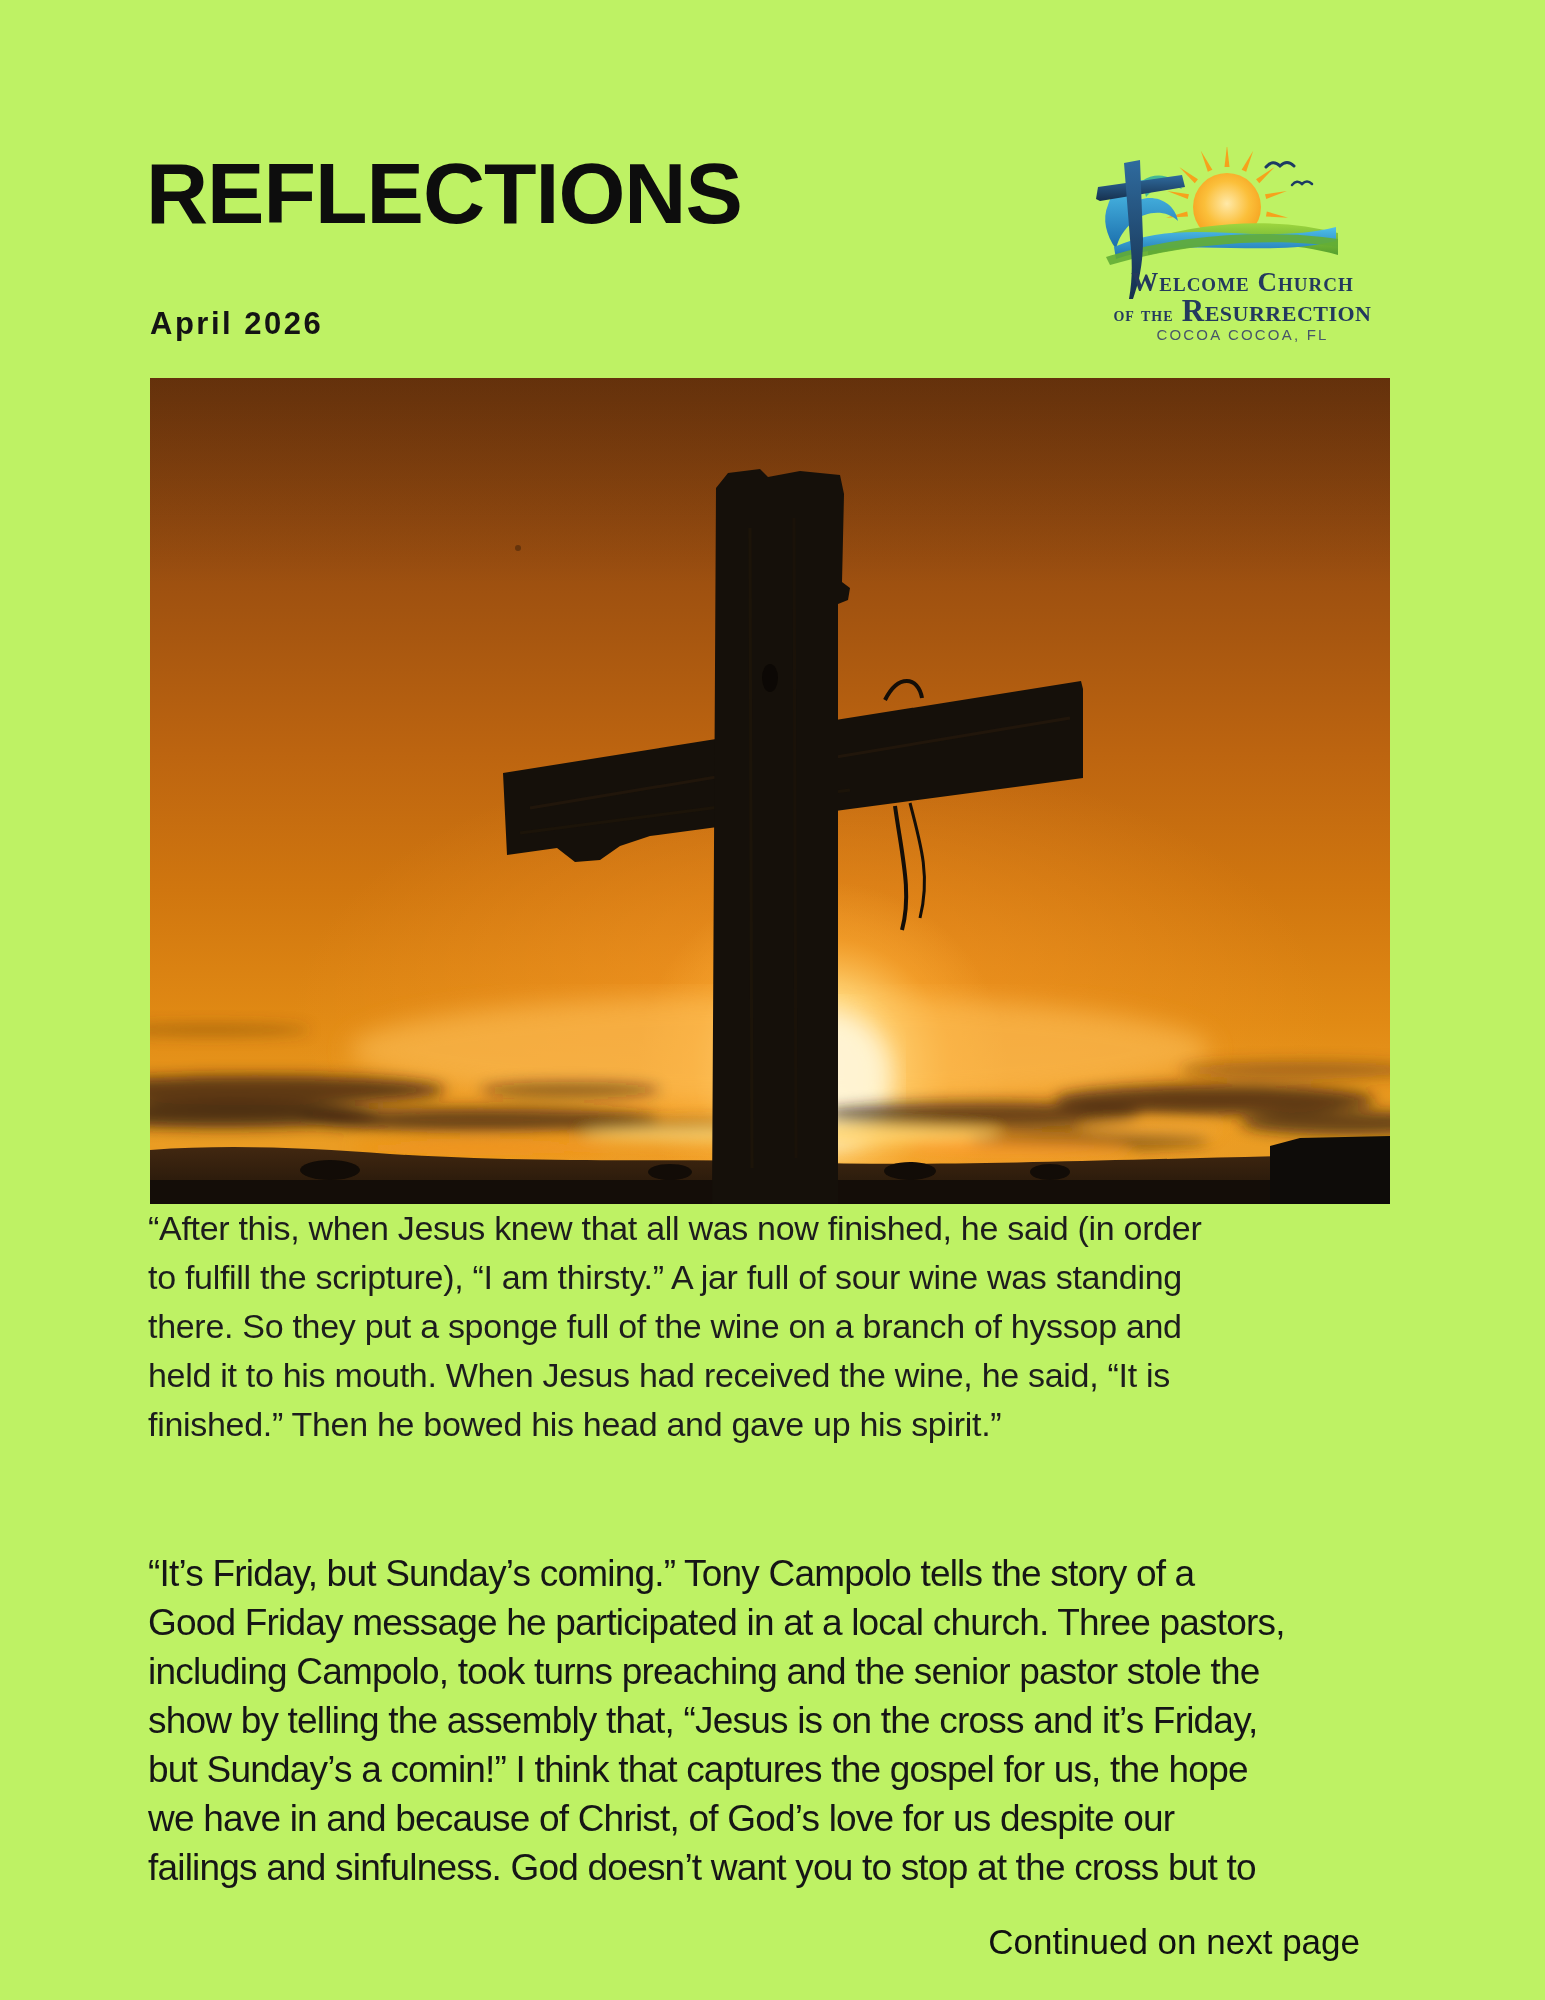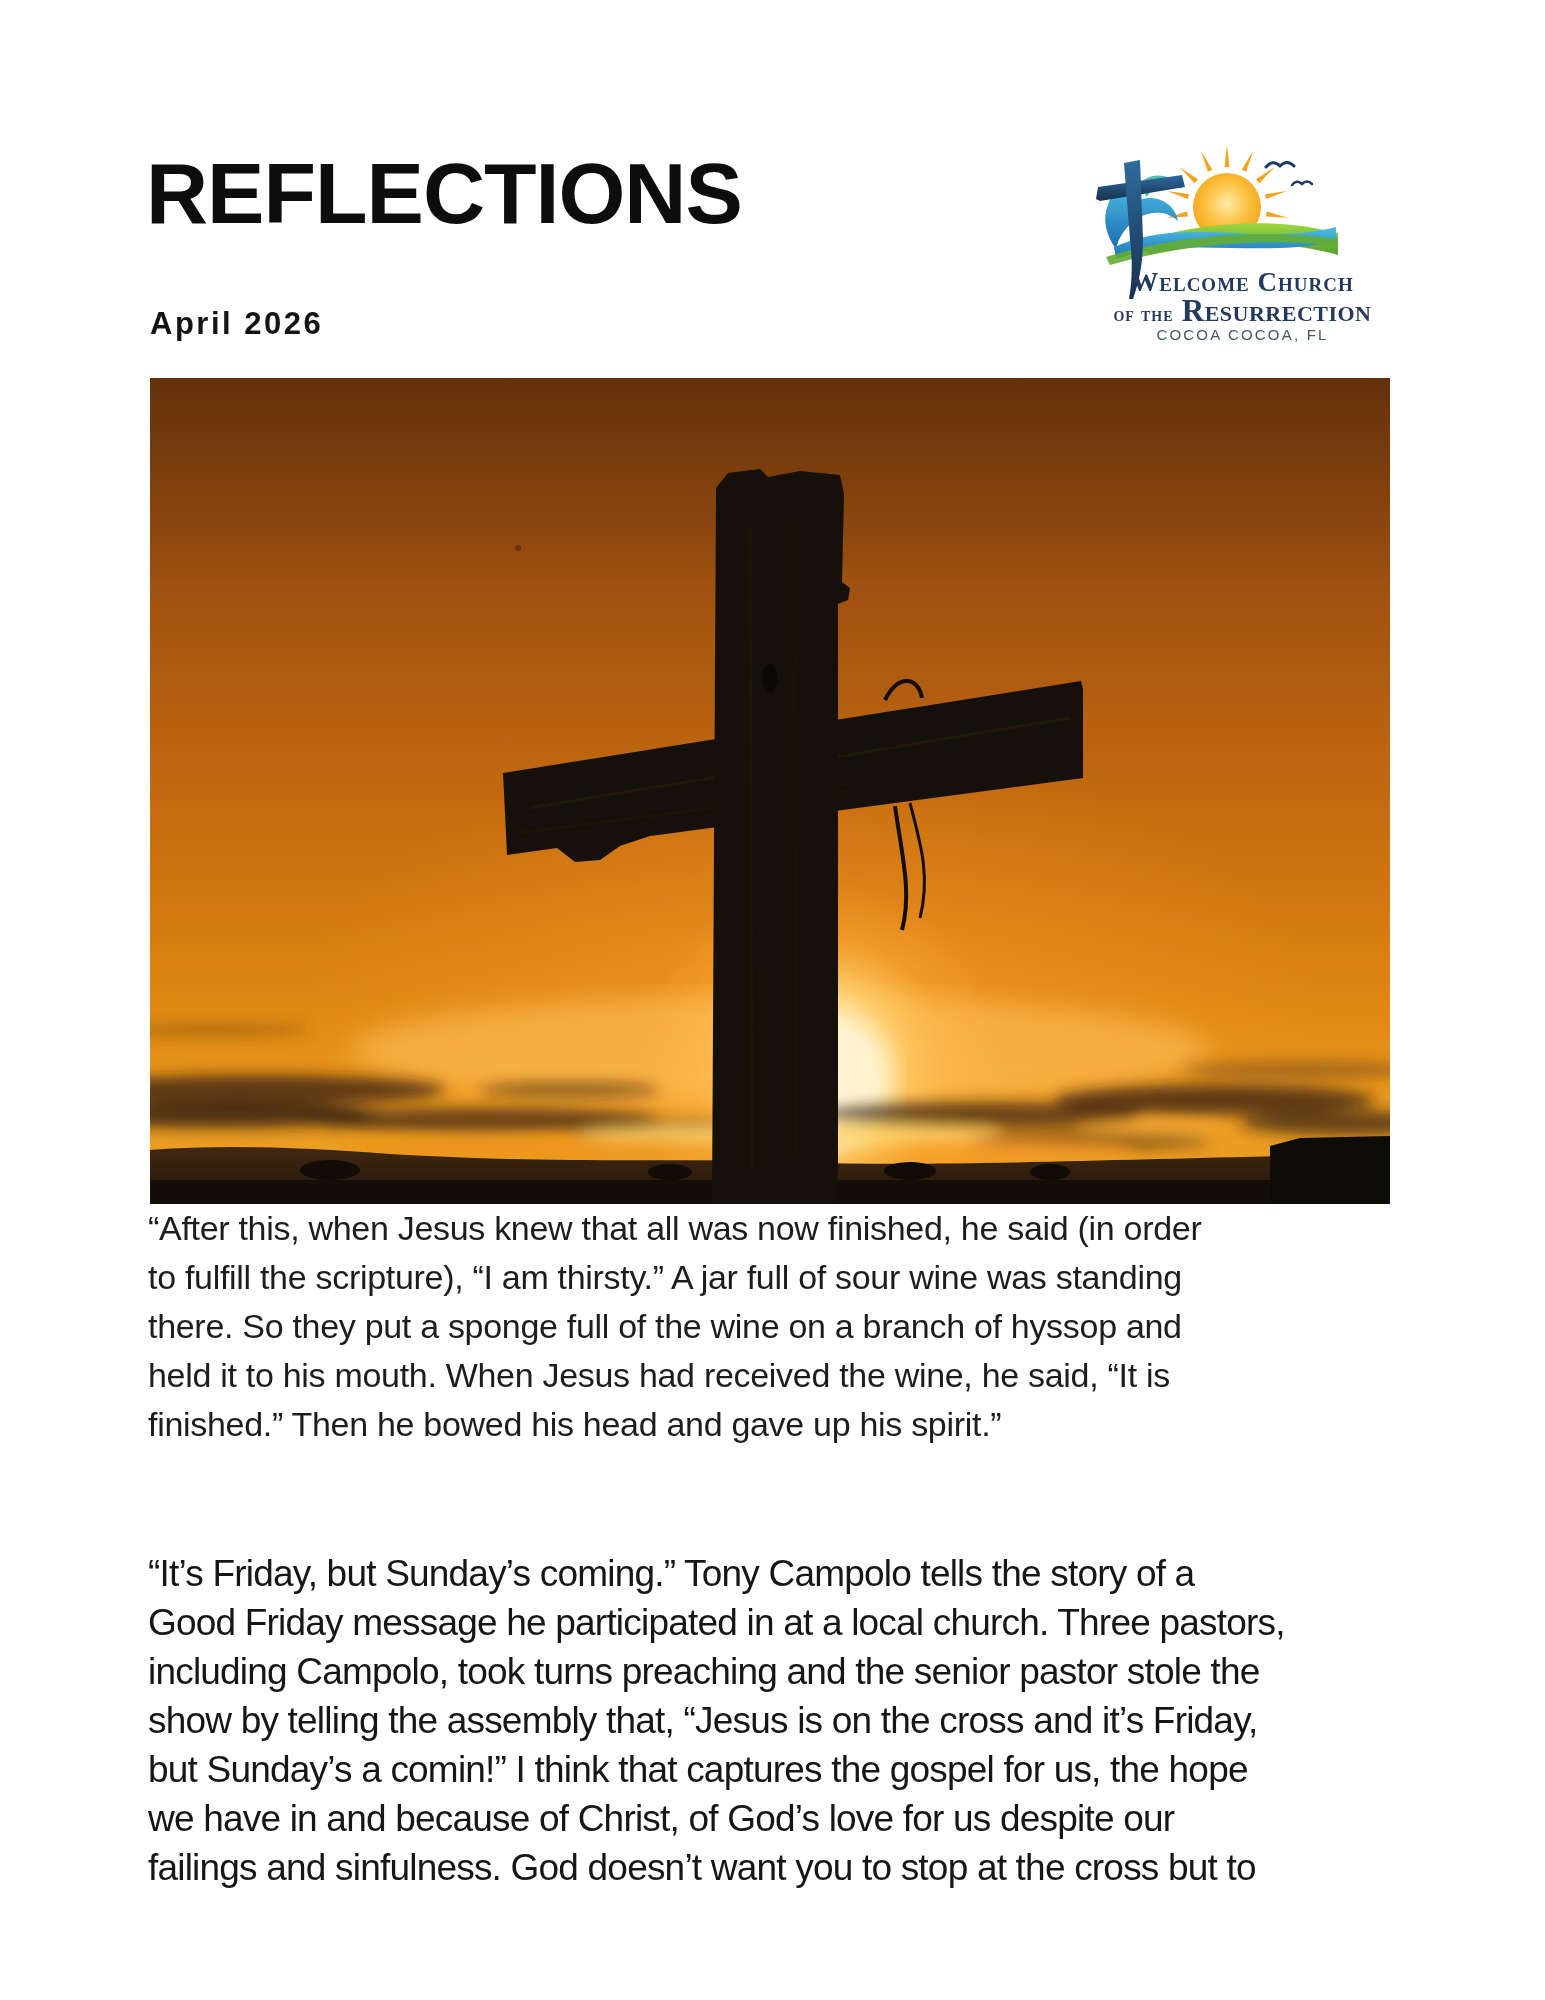--- a/index.html
+++ b/index.html
@@ -1,17 +1,17 @@
 <!DOCTYPE html>
 <html><head>
 <meta charset="utf-8">
 <style>
   html,body{margin:0;padding:0;background:#e8e8e8;}
   .page{
-    position:relative;width:1545px;height:2000px;background:#ffffff;
+    position:relative;width:1545px;height:2000px;background:#bef264;
     margin:0 auto;overflow:hidden;
     font-family:"Liberation Sans",sans-serif;color:#111;
   }
   .page *{box-sizing:border-box;}
   .abs{position:absolute;}
 
   .masthead-title{
     left:146px;top:148px;
     font-size:86px;font-weight:700;letter-spacing:-1px;color:#0d0d0d;
     line-height:1.05;
@@ -228,14 +228,15 @@
 finished.” Then he bowed his head and gave up his spirit.”</div>
 
   <div class="abs article-body">“It’s Friday, but Sunday’s coming.” Tony Campolo tells the story of a
 Good Friday message he participated in at a local church. Three pastors,
 including Campolo, took turns preaching and the senior pastor stole the
 show by telling the assembly that,  “Jesus is on the cross and it’s Friday,
 but Sunday’s a comin!” I think that captures the gospel for us, the hope
 we have in and because of Christ, of God’s love for us despite our
 failings and sinfulness. God doesn’t want you to stop at the cross but to</div>
 
+  <div class="abs continued-note">Continued on next page</div>
 
 </div>
 
 </body></html>

